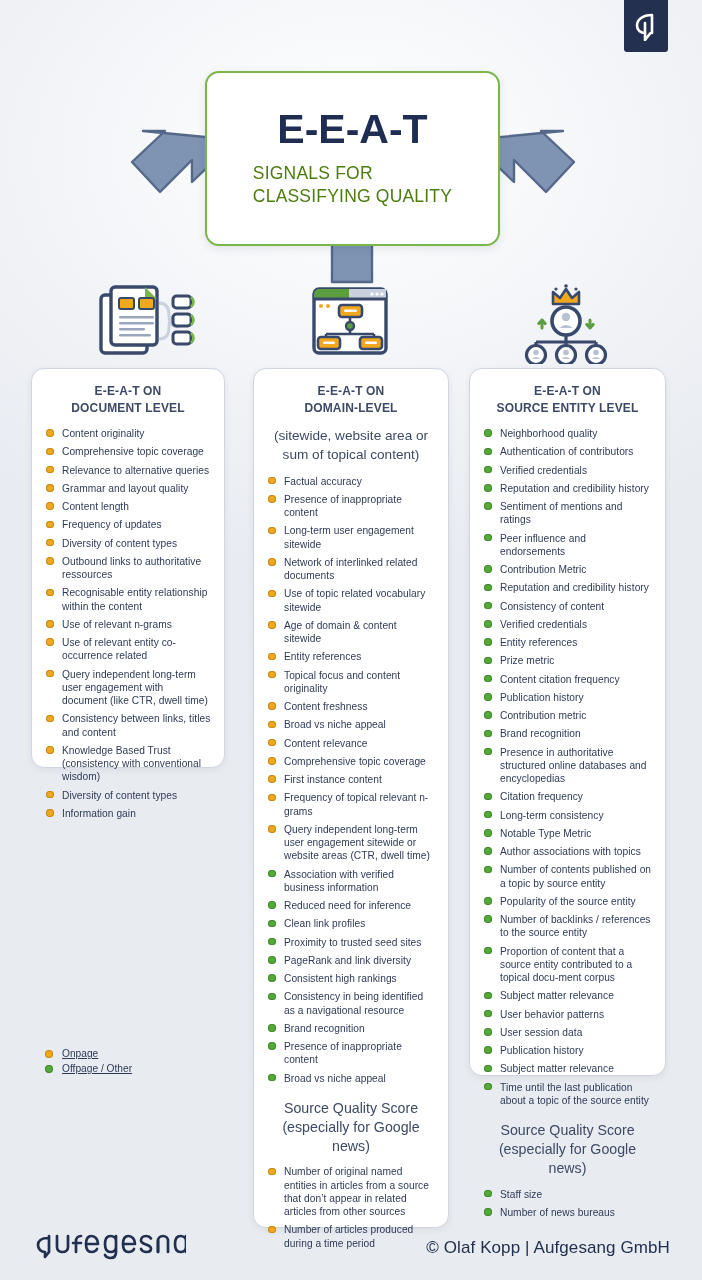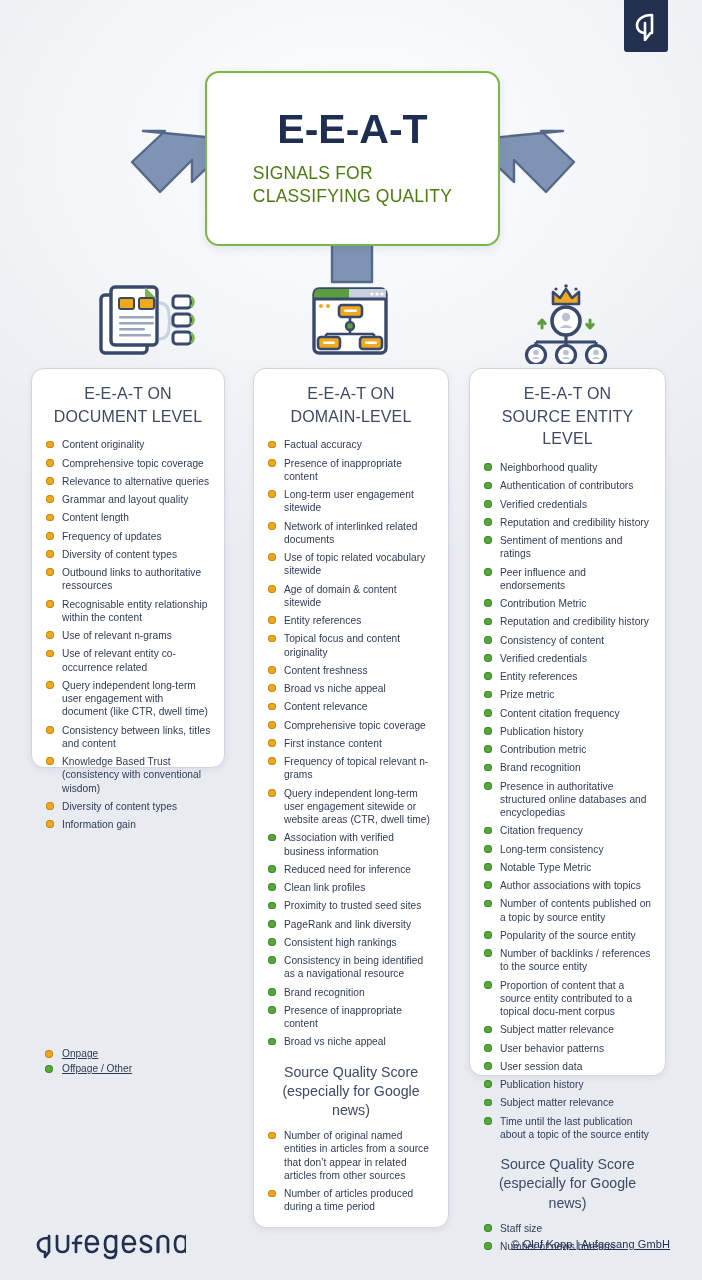--- a/index.html
+++ b/index.html
@@ -89,25 +89,26 @@
   #col-entity   { left: 469px; top: 368px; width: 197px; }
 
   #col-document { height: 400px; }
   #col-domain   { height: 860px; }
   #col-entity   { height: 708px; }
 
   .col-inner { padding: 14px 13px 12px 13px; }
 
   .col-title {
     text-align: center;
-    font-size: 16px;
+    font-size: 12px;
     color: #3d4a66;
     line-height: 1.42;
     letter-spacing: .15px;
     margin-bottom: 10px;
+    font-weight: bold;
   }
   .col-subtitle {
     text-align: center;
     font-size: 13.6px;
     color: #3d4a66;
     line-height: 1.38;
     margin: 2px 0 10px 0;
   }
   .section-head {
     text-align: center;
@@ -166,24 +167,23 @@
     position: absolute;
     left: 0; top: 1222px;
     width: 702px; height: 58px;
     z-index: 6;
   }
   .brand-logo {
     position: absolute; left: 36px; top: 8px;
   }
   .copyright {
     position: absolute; right: 32px; top: 16px;
-    font-size: 11px;
+    font-size: 17px;
     color: #22304f;
     letter-spacing: .1px;
-    text-decoration: underline;
   }
 </style>
 </head>
 <body>
 
 <div class="page">
 
   <div class="logo-badge">
     <svg width="26" height="30" viewBox="0 0 26 30">
       <path d="M19 4 C9 4 4 9 4 14.5 C4 19 7.5 22 12 22 L12 29 L17.5 22 L19 22 Z" fill="none" stroke="#ffffff" stroke-width="2.6" stroke-linejoin="round"></path>
@@ -310,20 +310,21 @@
       <div></div>
     </div>
   </div>
 
   <div class="col" id="col-domain">
     <div class="col-inner">
       <div class="col-title">
         <div>E-E-A-T ON</div>
         <div>DOMAIN-LEVEL</div>
       </div>
+      <div class="col-subtitle">(sitewide, website area or sum of topical content)</div>
       <ul class="items">
           <li>Factual accuracy</li>
           <li>Presence of inappropriate content</li>
           <li>Long-term user engagement sitewide</li>
           <li>Network of interlinked related documents</li>
           <li>Use of topic related vocabulary sitewide</li>
           <li>Age of domain &amp; content sitewide</li>
           <li>Entity references</li>
           <li>Topical focus and content originality</li>
           <li>Content freshness</li>

